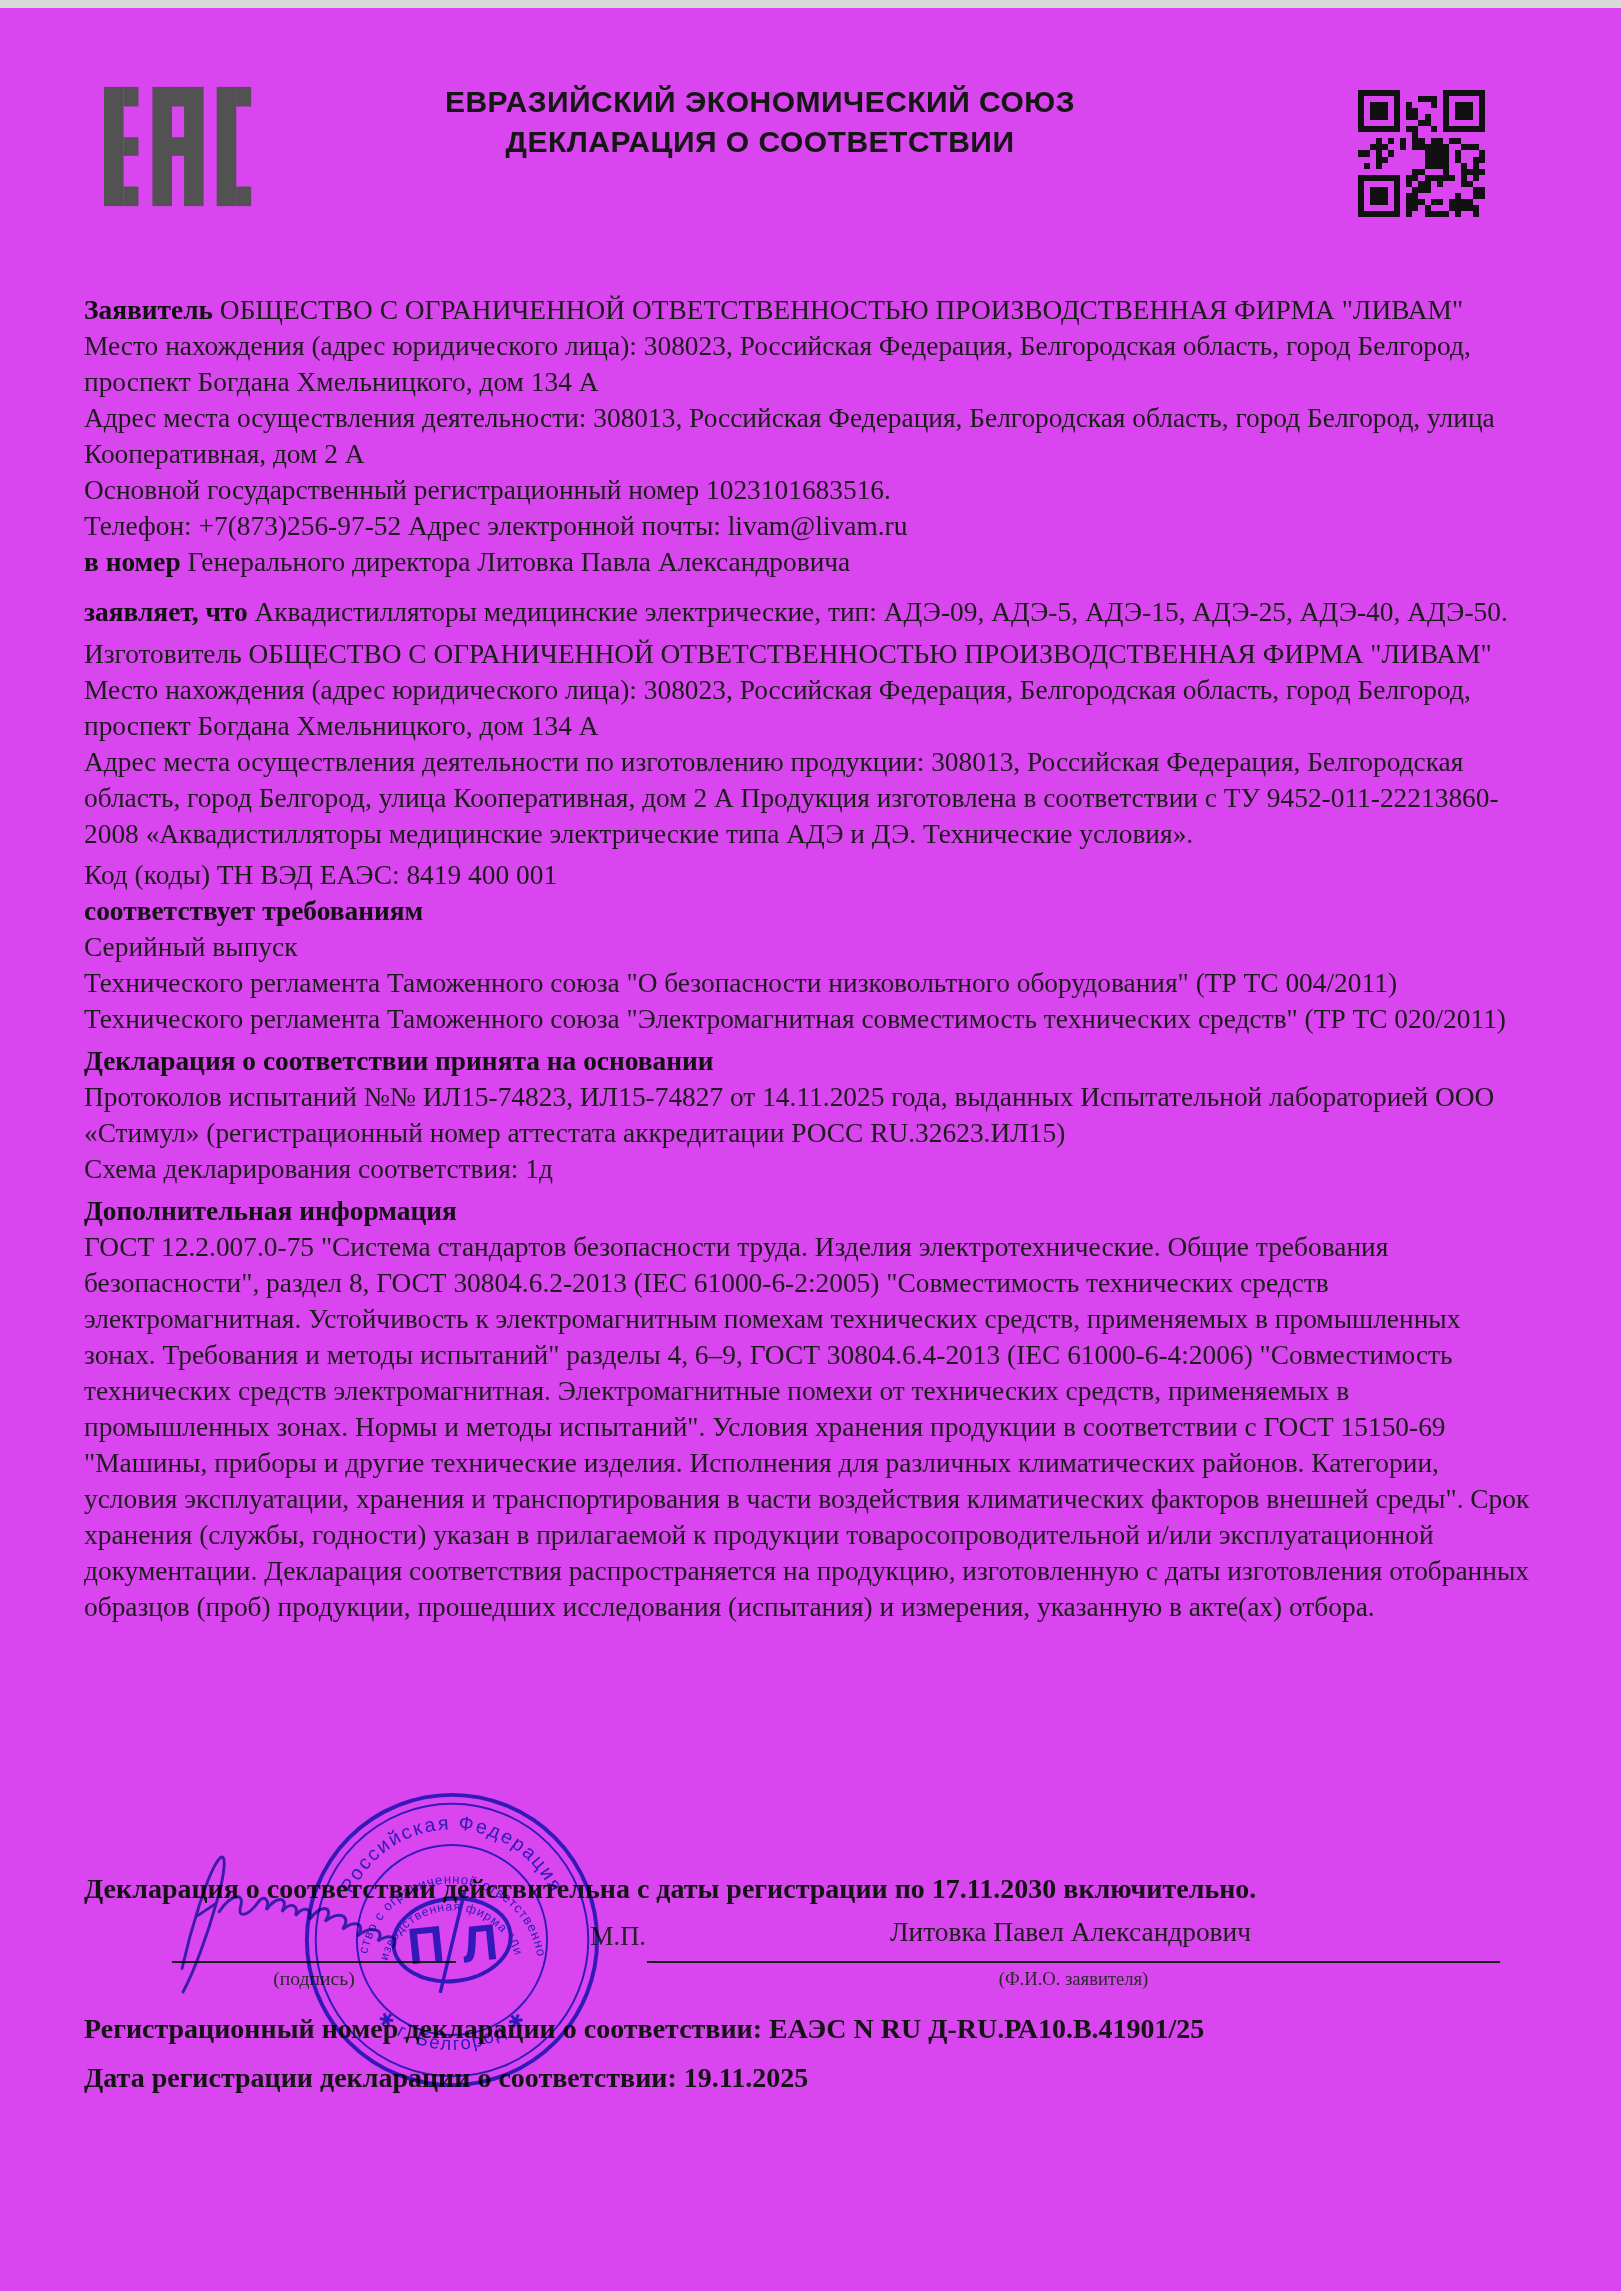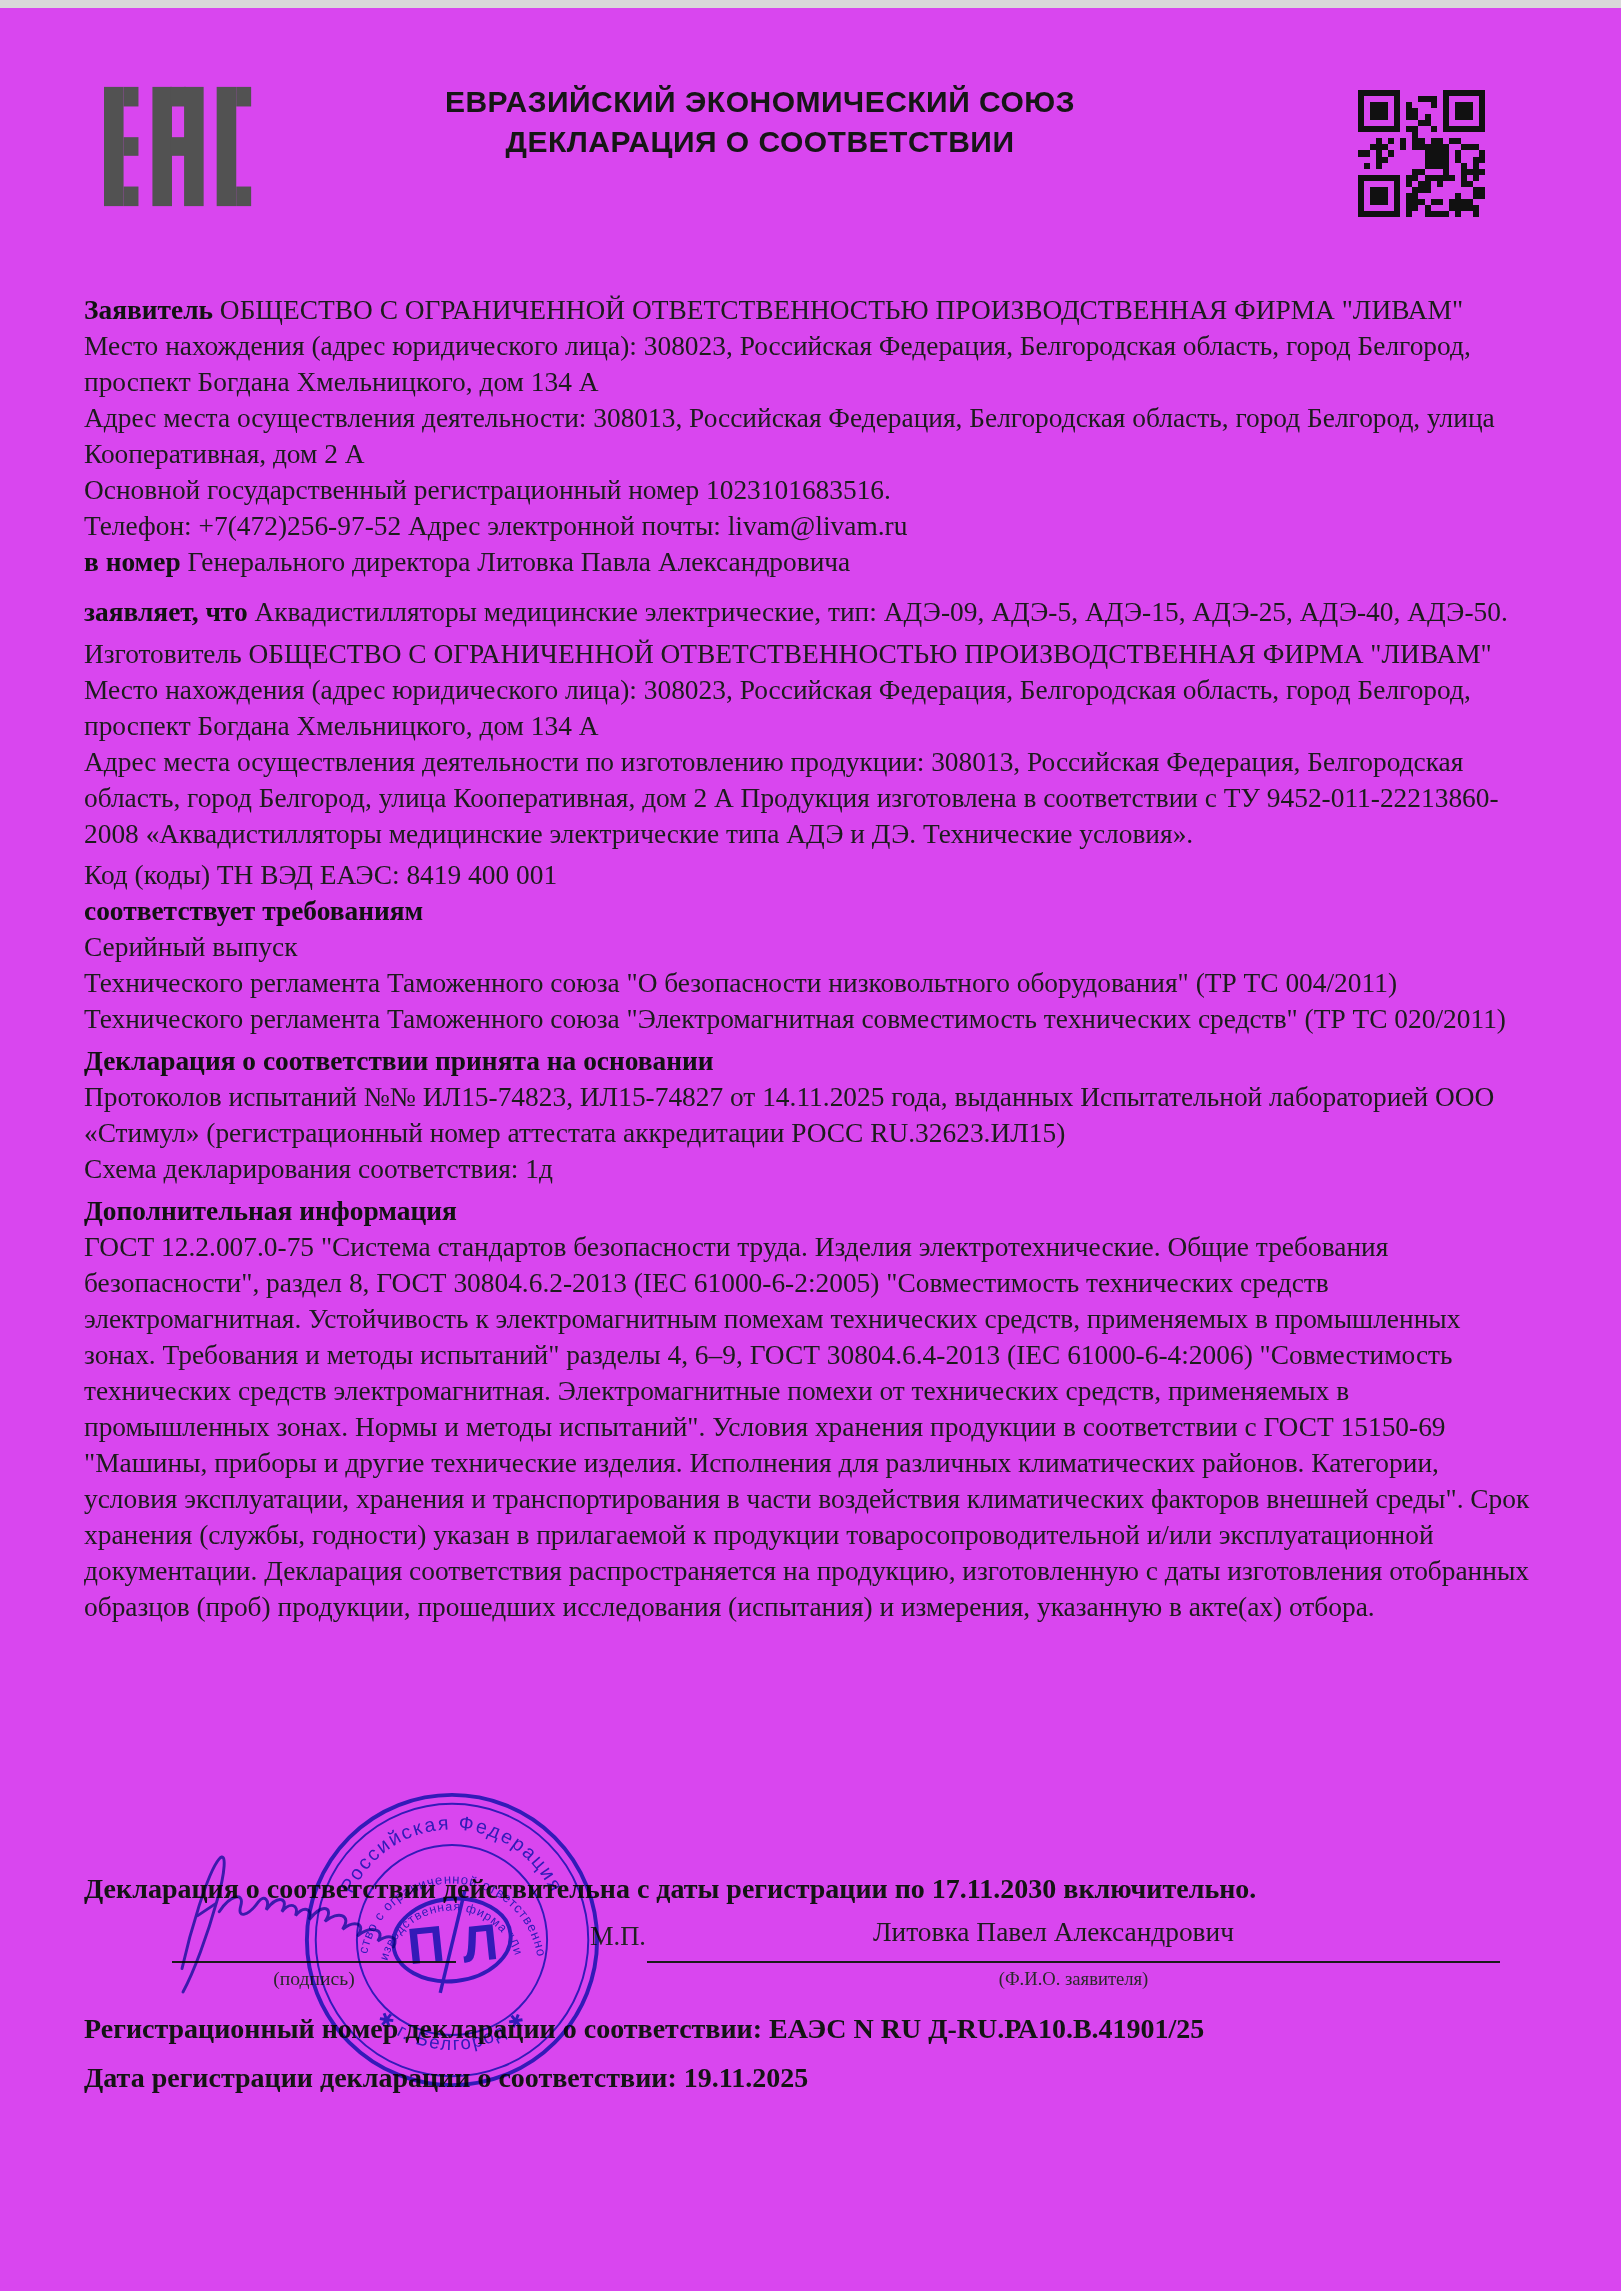--- a/index.html
+++ b/index.html
@@ -28,21 +28,21 @@
   .doc-body b{font-weight:bold;color:#121212;}
   
   .foot{position:absolute;left:0;top:0;width:1621px;height:1608px;pointer-events:none;}
   .validity{
     position:absolute;left:84px;top:1865px;width:1451px;
     font-size:28px;font-weight:bold;color:#141414;
   }
   .mp{position:absolute;left:590px;top:1913px;font-size:26.5px;color:#222;}
   .sig-line{position:absolute;left:172px;top:1953px;width:284px;border-top:2.4px solid #1a1a1a;}
   .sig-label{position:absolute;left:172px;top:1960px;width:284px;text-align:center;font-size:19.6px;color:#2a2a2a;}
-  .fio-name{position:absolute;left:627px;top:1909px;width:853px;text-align:center;font-size:27.4px;color:#1c1c1c;}
+  .fio-name{position:absolute;left:644px;top:1909px;width:853px;text-align:center;font-size:27.4px;color:#1c1c1c;}
   .fio-line{position:absolute;left:647px;top:1953px;width:853px;border-top:2.4px solid #1a1a1a;}
   .fio-label{position:absolute;left:647px;top:1960px;width:853px;text-align:center;font-size:18.6px;color:#2a2a2a;}
   .regnum{
     position:absolute;left:84px;top:2005px;width:1470px;
     font-size:28px;font-weight:bold;color:#141414;
   }
   .regdate{
     position:absolute;left:84px;top:2054px;width:1470px;
     font-size:28px;font-weight:bold;color:#141414;
   }
@@ -207,21 +207,21 @@
       <rect x="16" y="2" width="3" height="3"></rect>
       <path fill-rule="evenodd" d="M0,14h7v7h-7z M1,15v5h5v-5z"></path>
       <rect x="2" y="16" width="3" height="3"></rect>
     </svg>
 
   <div class="doc-body">
     <p><b>Заявитель</b><span> ОБЩЕСТВО С ОГРАНИЧЕННОЙ ОТВЕТСТВЕННОСТЬЮ ПРОИЗВОДСТВЕННАЯ ФИРМА "ЛИВАМ"</span></p>
     <p><span>Место нахождения (адрес юридического лица): 308023, Российская Федерация, Белгородская область, город Белгород, проспект Богдана Хмельницкого, дом 134 А</span></p>
     <p><span>Адрес места осуществления деятельности: 308013, Российская Федерация, Белгородская область, город Белгород, улица Кооперативная, дом 2 А</span></p>
     <p><span>Основной государственный регистрационный номер 1023101683516.</span></p>
-    <p><span>Телефон: +7(472)256-97-52 Адрес электронной почты: livam@livam.ru</span></p>
+    <p><span>Телефон: +7(873)256-97-52 Адрес электронной почты: livam@livam.ru</span></p>
     <p><b>в номер</b><span> Генерального директора Литовка Павла Александровича</span></p>
     <p class="mt14"><b>заявляет, что</b><span> Аквадистилляторы медицинские электрические, тип: АДЭ-09, АДЭ-5, АДЭ-15, АДЭ-25, АДЭ-40, АДЭ-50.</span></p>
     <p class="mt6"><span>Изготовитель ОБЩЕСТВО С ОГРАНИЧЕННОЙ ОТВЕТСТВЕННОСТЬЮ ПРОИЗВОДСТВЕННАЯ ФИРМА "ЛИВАМ"</span></p>
     <p><span>Место нахождения (адрес юридического лица): 308023, Российская Федерация, Белгородская область, город Белгород, проспект Богдана Хмельницкого, дом 134 А</span></p>
     <p><span>Адрес места осуществления деятельности по изготовлению продукции: 308013, Российская Федерация, Белгородская область, город Белгород, улица Кооперативная, дом 2 А Продукция изготовлена в соответствии с ТУ 9452-011-22213860-2008 «Аквадистилляторы медицинские электрические типа АДЭ и ДЭ. Технические условия».</span></p>
     <p class="mt6"><span>Код (коды) ТН ВЭД ЕАЭС: 8419 400 001</span></p>
     <p><b>соответствует требованиям</b></p>
     <p><span>Серийный выпуск</span></p>
     <p><span>Технического регламента Таможенного союза "О безопасности низковольтного оборудования" (ТР ТС 004/2011)</span></p>
     <p><span>Технического регламента Таможенного союза "Электромагнитная совместимость технических средств" (ТР ТС 020/2011)</span></p>

